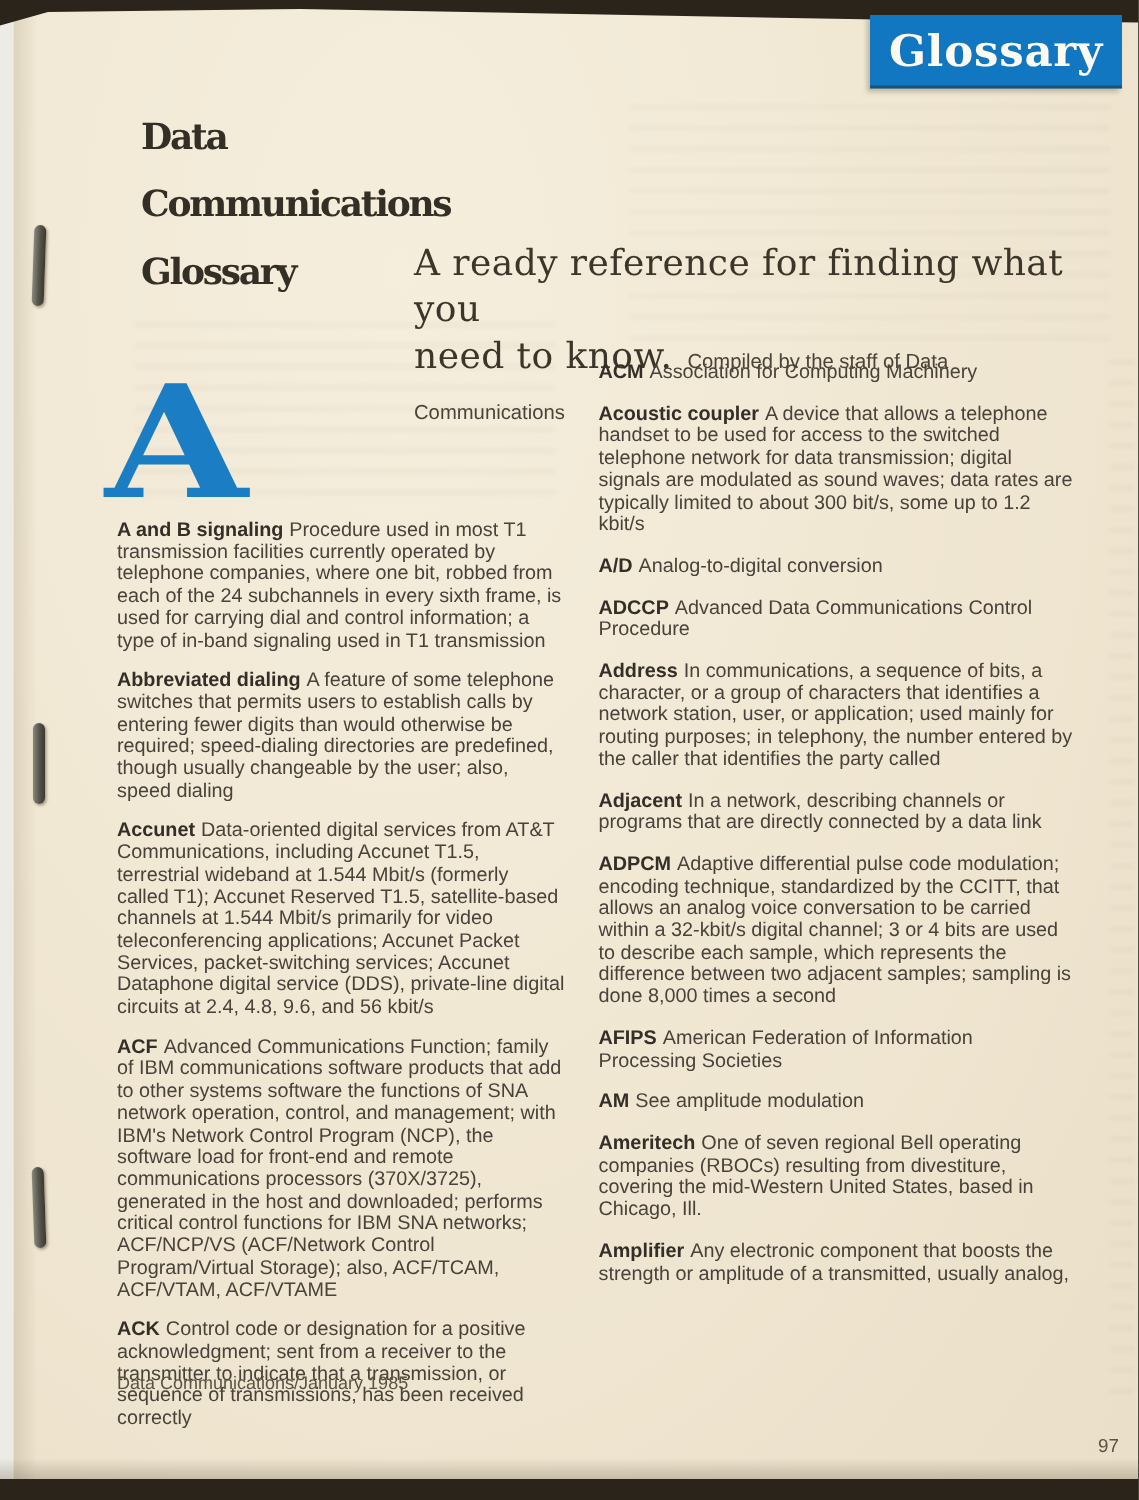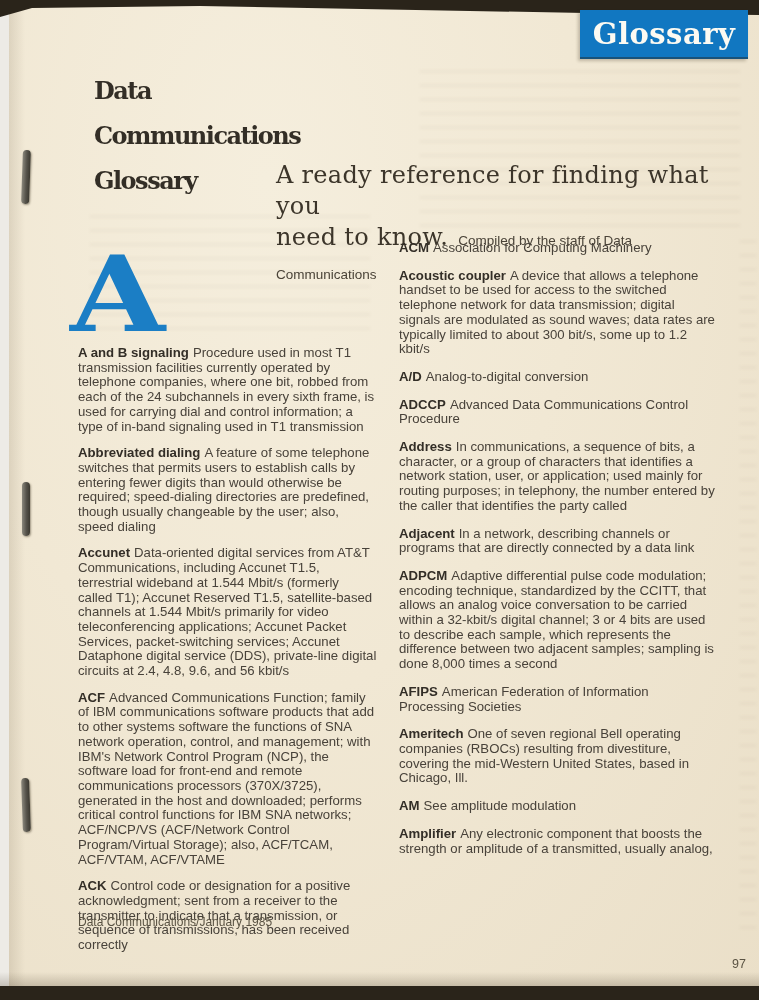--- a/index.html
+++ b/index.html
@@ -147,23 +147,23 @@
 
   <p class="entry"><b class="term">Adjacent</b><span>In a network, describing channels or programs that are directly connected by a data link</span></p>
 
 
   <p class="entry"><b class="term">ADPCM</b><span>Adaptive differential pulse code modulation; encoding technique, standardized by the CCITT, that allows an analog voice conversation to be carried within a 32-kbit/s digital channel; 3 or 4 bits are used to describe each sample, which represents the difference between two adjacent samples; sampling is done 8,000 times a second</span></p>
 
   <p class="entry"><b class="term">AFIPS</b><span>American Federation of Information Processing Societies</span></p>
 
 
 
+  <p class="entry"><b class="term">AM</b><span>See amplitude modulation</span></p>
+
   <p class="entry"><b class="term">Ameritech</b><span>One of seven regional Bell operating companies (RBOCs) resulting from divestiture, covering the mid-Western United States, based in Chicago, Ill.</span></p>
-
-  <p class="entry"><b class="term">AM</b><span>See amplitude modulation</span></p>
 
   <p class="entry"><b class="term">Amplifier</b><span>Any electronic component that boosts the strength or amplitude of a transmitted, usually analog,</span></p>
 </div>
 
   <div class="footer-left">Data Communications/January 1985</div>
   <div class="footer-right">97</div>
 
   <div class="edge-left"></div>
   <div class="fold-shadow"></div>
   <div class="staple s1"></div>

